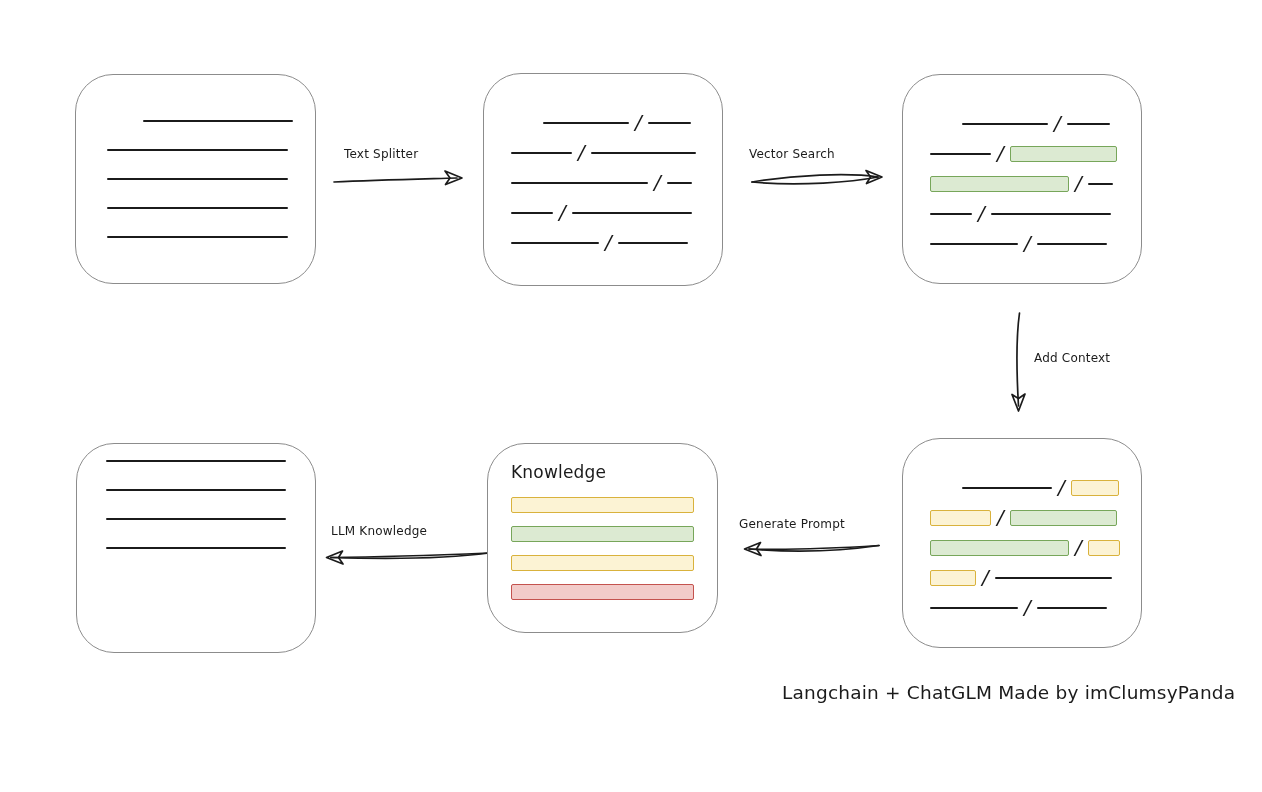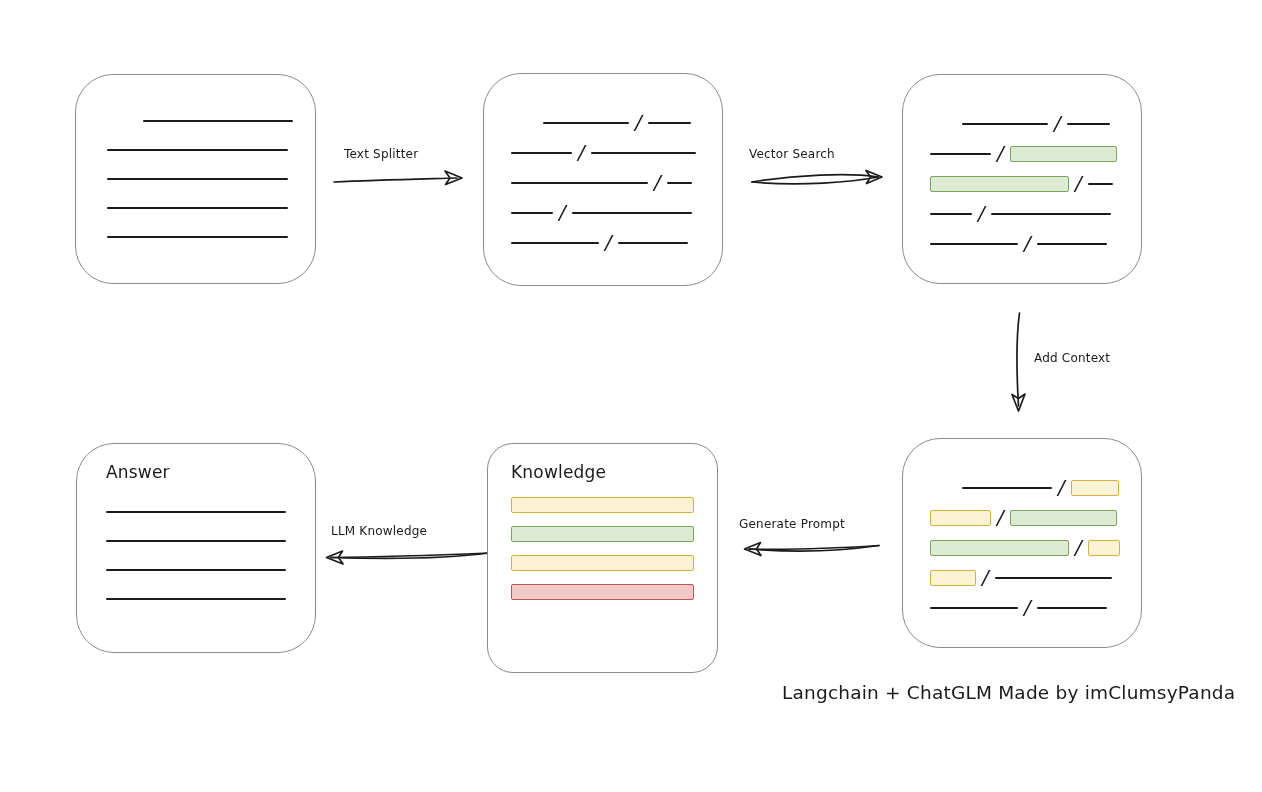--- a/index.html
+++ b/index.html
@@ -157,41 +157,38 @@
           <div class="chip" style="width: 46px; background: rgb(252, 243, 212); border-color: rgb(217, 178, 60);"></div>
           <div class="slash">/</div>
           <div class="ln" style="width: 117px;"></div>
         </div>
         <div class="row">
           <div class="ln" style="width: 88px;"></div>
           <div class="slash">/</div>
           <div class="ln" style="width: 70px;"></div>
         </div>
       </div>
-      <div class="box v-prompt" style="left: 487px; top: 443px; width: 231px; height: 230px; border-radius: 26px;">
+      <div class="box v-prompt" style="left: 487px; top: 443px; width: 231px; height: 190px;">
         <div class="row">
           <div class="lbl">Knowledge</div>
         </div>
         <div class="row">
           <div class="chip" style="width: 183px; background: rgb(252, 243, 212); border-color: rgb(217, 178, 60);"></div>
         </div>
         <div class="row">
           <div class="chip" style="width: 183px; background: rgb(220, 234, 210); border-color: rgb(119, 166, 90);"></div>
         </div>
         <div class="row">
           <div class="chip" style="width: 183px; background: rgb(252, 243, 212); border-color: rgb(217, 178, 60);"></div>
         </div>
         <div class="row">
           <div class="chip" style="width: 183px; background: rgb(242, 203, 201); border-color: rgb(196, 82, 78);"></div>
         </div>
       </div>
       <div class="box v-answer" style="left: 76px; top: 443px; width: 240px; height: 210px;">
-        <div class="row">
-          <div class="lbl">Answer</div>
-        </div>
         <div class="row">
           <div class="ln" style="width: 180px;"></div>
         </div>
         <div class="row">
           <div class="ln" style="width: 180px;"></div>
         </div>
         <div class="row">
           <div class="ln" style="width: 180px;"></div>
         </div>
         <div class="row">

